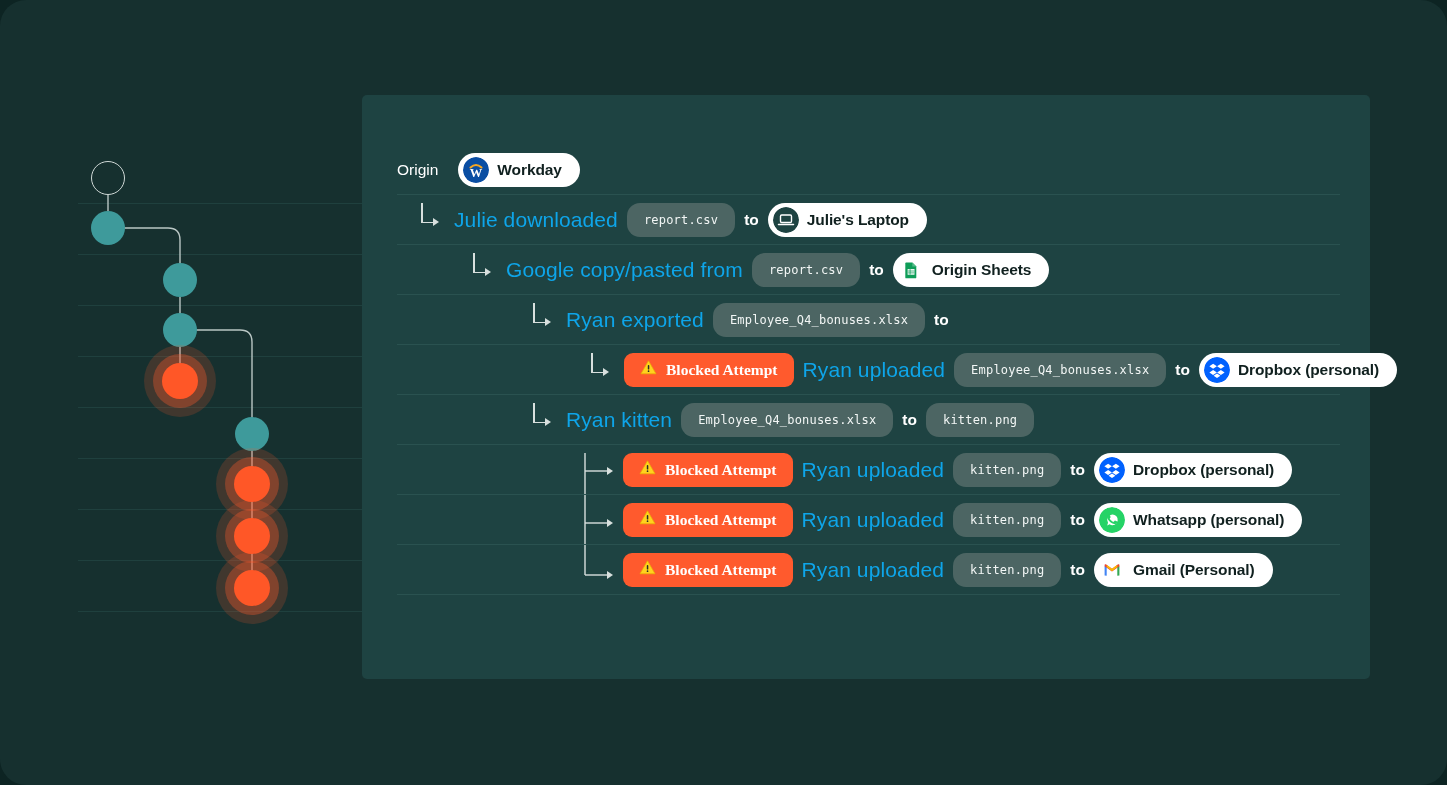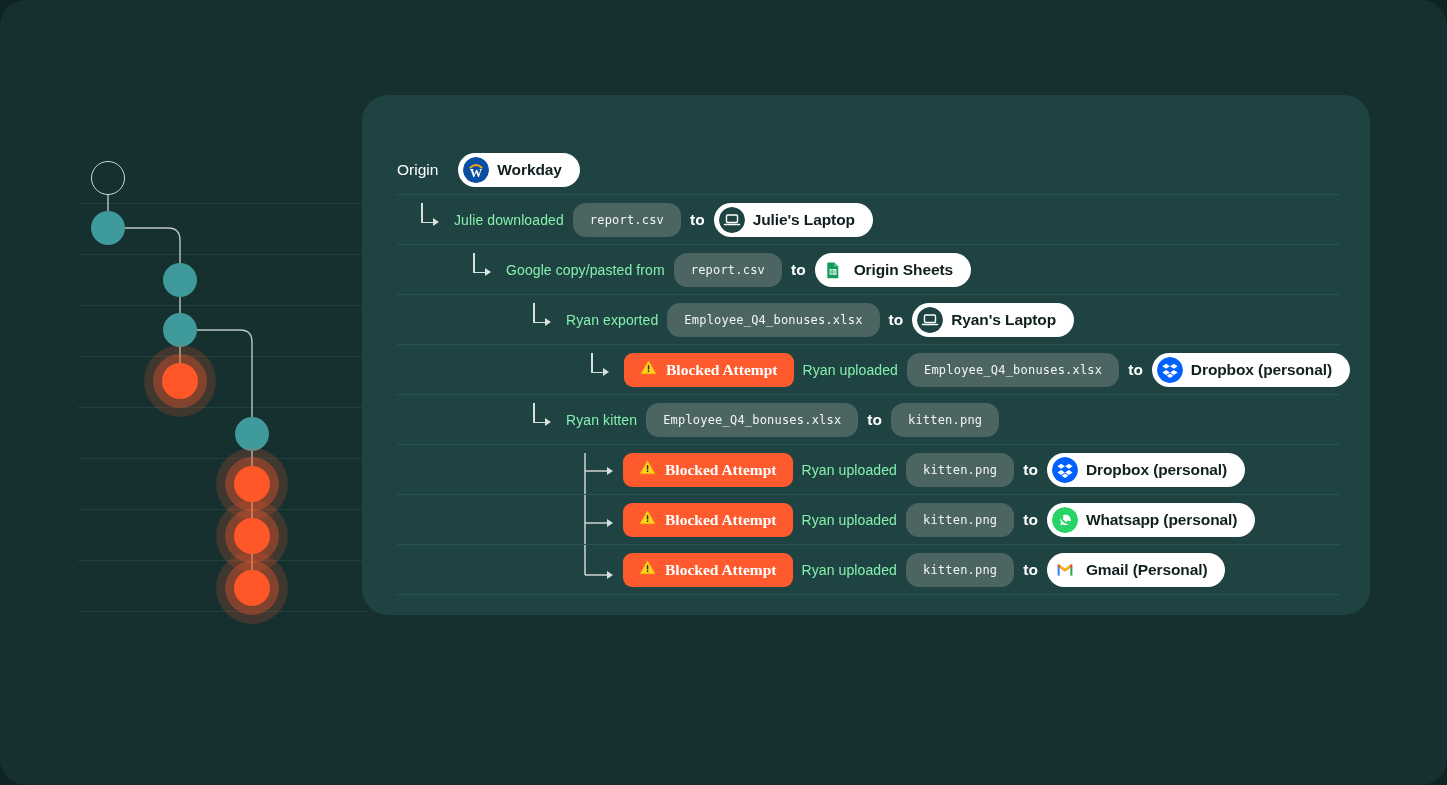--- a/index.html
+++ b/index.html
@@ -72,23 +72,23 @@
     width: 36px; height: 36px; border-radius: 50%;
     background: #ff5727;
   }
 
   
   .panel {
     position: absolute;
     left: 362px;
     top: 95px;
     width: 1008px;
-    height: 520px;
+    height: 584px;
     background: #1e4342;
-    border-radius: 26px;
+    border-radius: 5px;
   }
   .rows {
     position: absolute;
     left: 35px;
     top: 50px;
     width: 943px;
   }
   .row {
     position: relative;
     height: 50px;
@@ -99,22 +99,22 @@
   }
   .row.first { border-bottom: 1px solid #2a5250; }
   .row-inner {
     display: flex;
     align-items: center;
     gap: 9px;
     white-space: nowrap;
   }
 
   .label {
-    color: #86efac;
-    font-size: 14px;
+    color: #0ea5e9;
+    font-size: 21px;
     letter-spacing: .1px;
   }
   .to-word {
     color: #ffffff;
     font-size: 15.5px;
     font-weight: 700;
   }
 
   
   .elbow {
@@ -357,30 +357,20 @@
       <div class="row">
         <div class="row-inner" style="margin-left:134px">
           <span class="elbow">
               <i class="arrowhead"></i>
             </span>
           <span class="label">Ryan exported</span>
           <span class="chip-file">
             <span class="chip-text">Employee_Q4_bonuses.xlsx</span>
           </span>
           <span class="to-word">to</span>
-          <span class="chip-white">
-            <span class="icon-circle">
-              <svg width="26" height="26" viewBox="0 0 26 26">
-                <circle cx="13" cy="13" r="13" fill="#1e4342"></circle>
-                <rect x="7.5" y="8" width="11" height="7.5" rx="1.2" fill="none" stroke="#ffffff" stroke-width="1.4"></rect>
-                <path d="M5.5 17.6 L20.5 17.6" stroke="#ffffff" stroke-width="1.5" stroke-linecap="round"></path>
-              </svg>
-            </span>
-            <span class="chip-text">Ryan's Laptop</span>
-          </span>
         </div>
       </div>
 
       <div class="row">
         <div class="row-inner" style="margin-left:192px">
           <span class="elbow">
               <i class="arrowhead"></i>
             </span>
           <span class="badge-blocked">
             <span>

